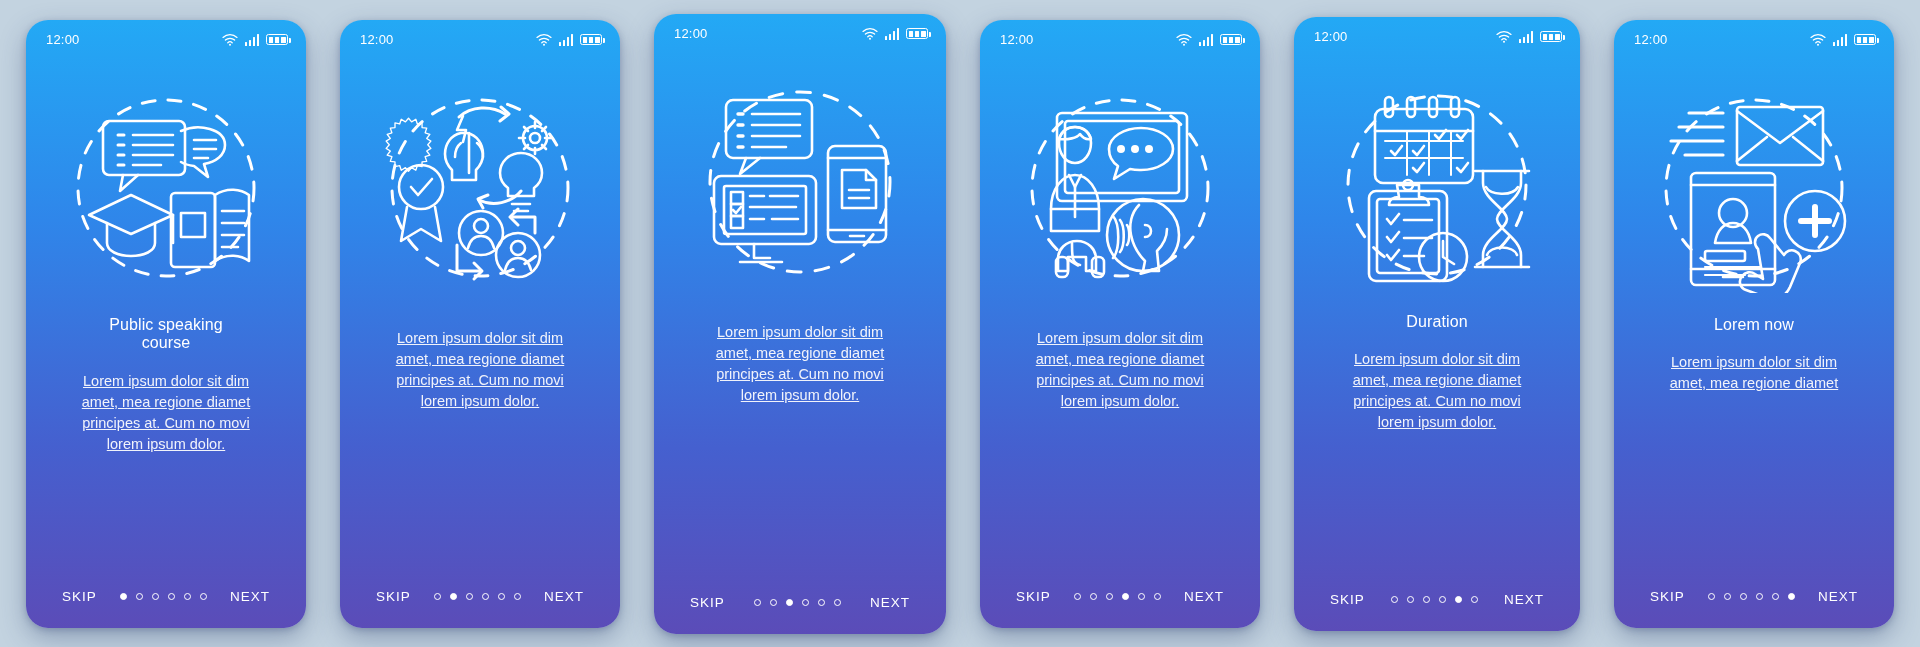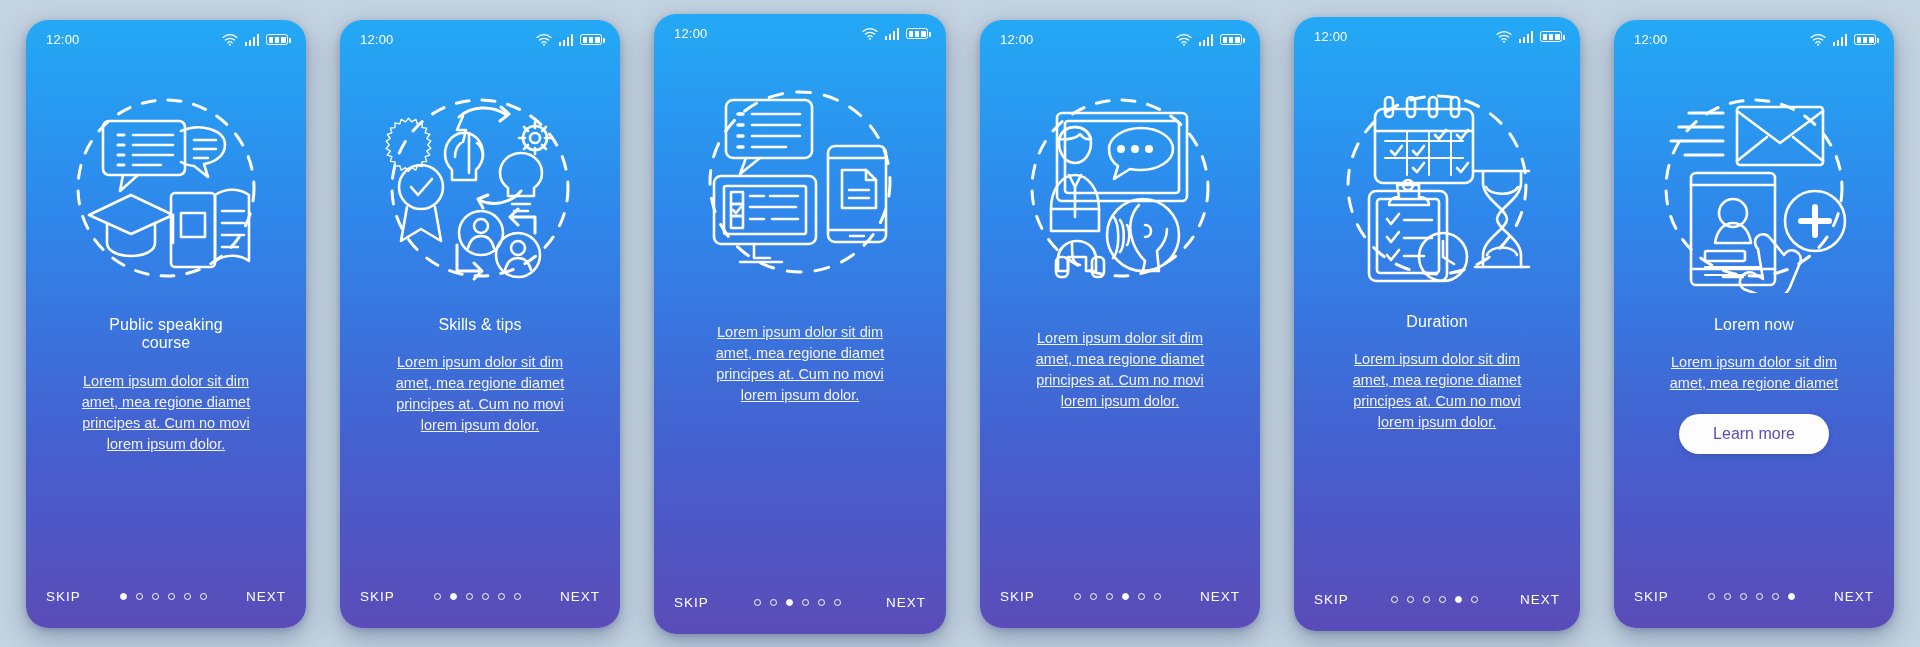--- a/index.html
+++ b/index.html
@@ -88,21 +88,21 @@
     padding:11px 34px;cursor:pointer;
     box-shadow:0 2px 5px rgba(30,40,90,.18);
   }
 
   .spacer{flex:1 1 auto;}
 
   
   .nav{
     flex:0 0 auto;height:56px;
     display:flex;align-items:center;justify-content:space-between;
-    padding:0 20px 6px;box-sizing:border-box;
+    padding:0 36px 6px;box-sizing:border-box;
     font-size:13.5px;letter-spacing:1px;
   }
   .nav .lbl{cursor:pointer;}
   .dots{display:flex;align-items:center;gap:9px;}
   .dot{width:7px;height:7px;border-radius:50%;border:1.2px solid #fff;box-sizing:border-box;cursor:pointer;}
   .dot.on{background:#fff;}
 </style>
 </head>
 <body>
 
@@ -217,21 +217,20 @@
         <path d="M93 165c2-8 7-12 13-12s11 4 13 12"></path>
         <circle cx="143" cy="172" r="22"></circle>
         <circle cx="143" cy="165" r="7"></circle>
         <path d="M130 187c2-8 7-12 13-12s11 4 13 12"></path>
         <path d="M160 150v-16h-24" stroke-width="3"></path>
         <path d="M143 126l-8 8 8 8" stroke-width="3"></path>
         <path d="M82 162v26h24" stroke-width="3"></path>
         <path d="M99 180l8 8-8 8" stroke-width="3"></path>
       </svg>
     </div>
-    <div class="title">Skills &amp; tips</div>
     <div class="body">Lorem ipsum dolor sit dim
 amet, mea regione diamet
 principes at. Cum no movi
 lorem ipsum dolor.</div>
     <div class="spacer"></div>
     <div class="nav">
       <span class="lbl">SKIP</span>
       <span class="dots">
         <span class="dot"></span>
         <span class="dot on"></span>
@@ -481,23 +480,20 @@
         <rect x="56" y="168" width="40" height="10" rx="2"></rect>
         <path d="M56 184h56M56 192h40" stroke-width="2.2"></path>
         <path d="M109 166c-4-4-4-10 0-13 4-3 9-2 12 2l14 17c2-4 7-6 11-4 5 2 7 7 5 12l-10 24c-4 9-13 14-22 11l-22-8c-6-2-8-9-4-14 3-4 9-5 13-2l8 5z"></path>
         <circle cx="166" cy="138" r="30"></circle>
         <path d="M166 124v28M152 138h28" stroke-width="6"></path>
       </svg>
     </div>
     <div class="title">Lorem now</div>
     <div class="body">Lorem ipsum dolor sit dim
 amet, mea regione diamet</div>
-    <div class="cta-wrap">
-      <button class="cta">Learn more</button>
-    </div>
     <div class="spacer"></div>
     <div class="nav">
       <span class="lbl">SKIP</span>
       <span class="dots">
         <span class="dot"></span>
         <span class="dot"></span>
         <span class="dot"></span>
         <span class="dot"></span>
         <span class="dot"></span>
         <span class="dot on"></span>

